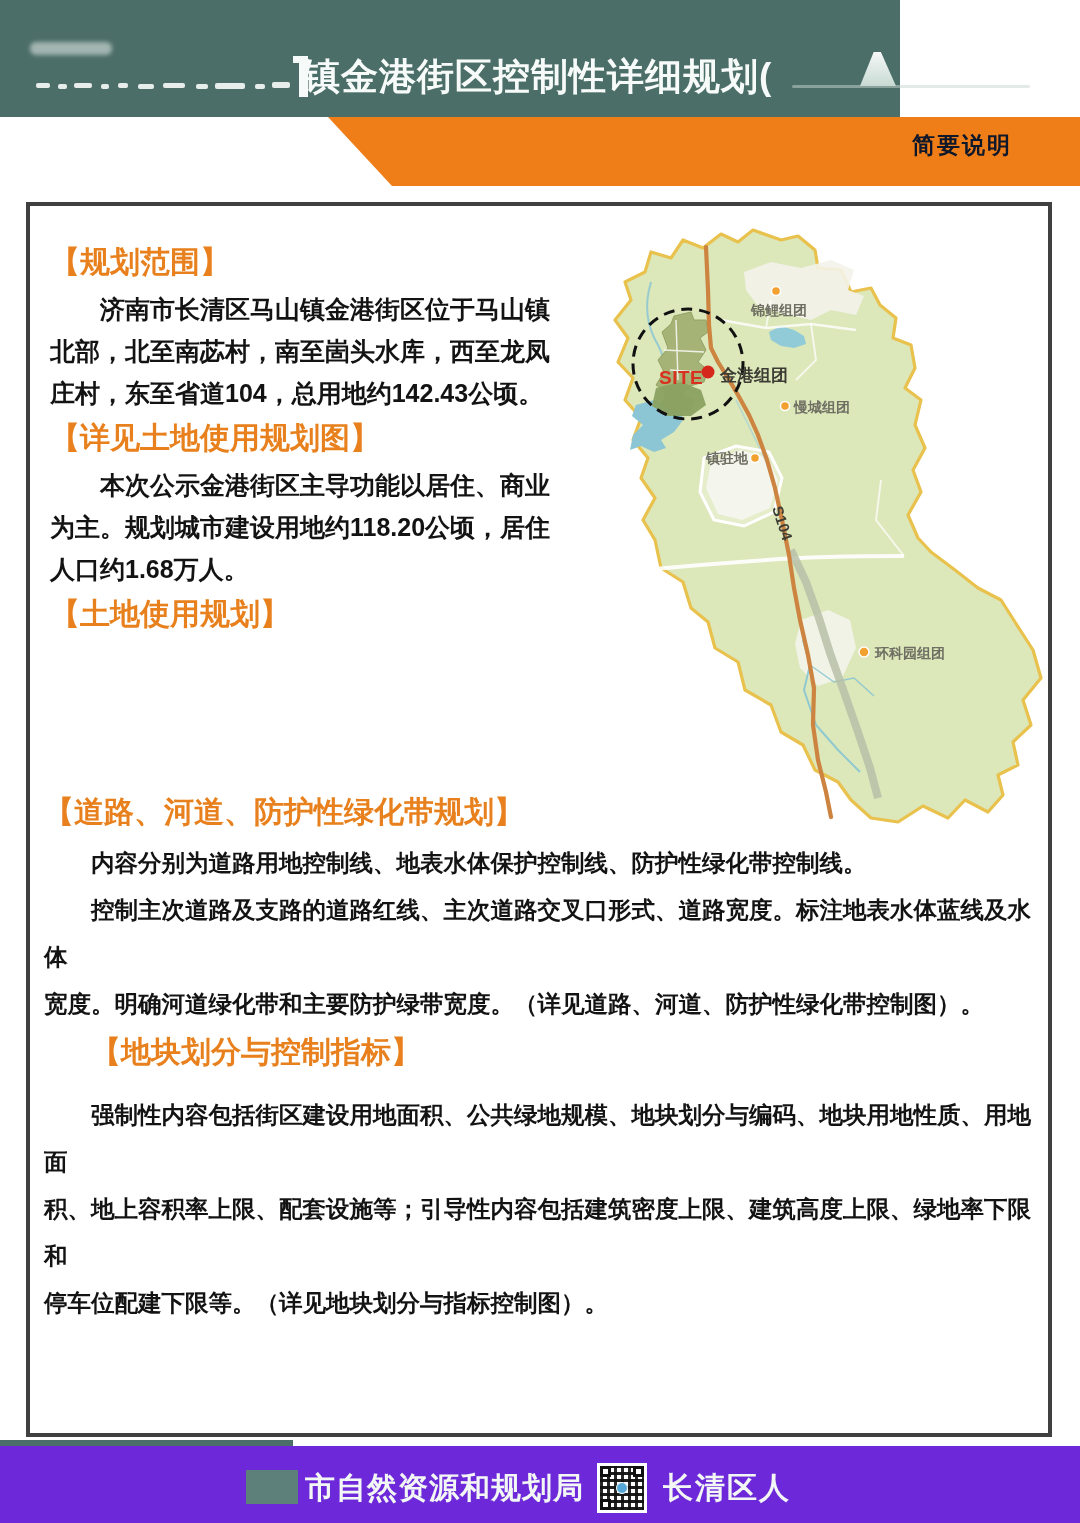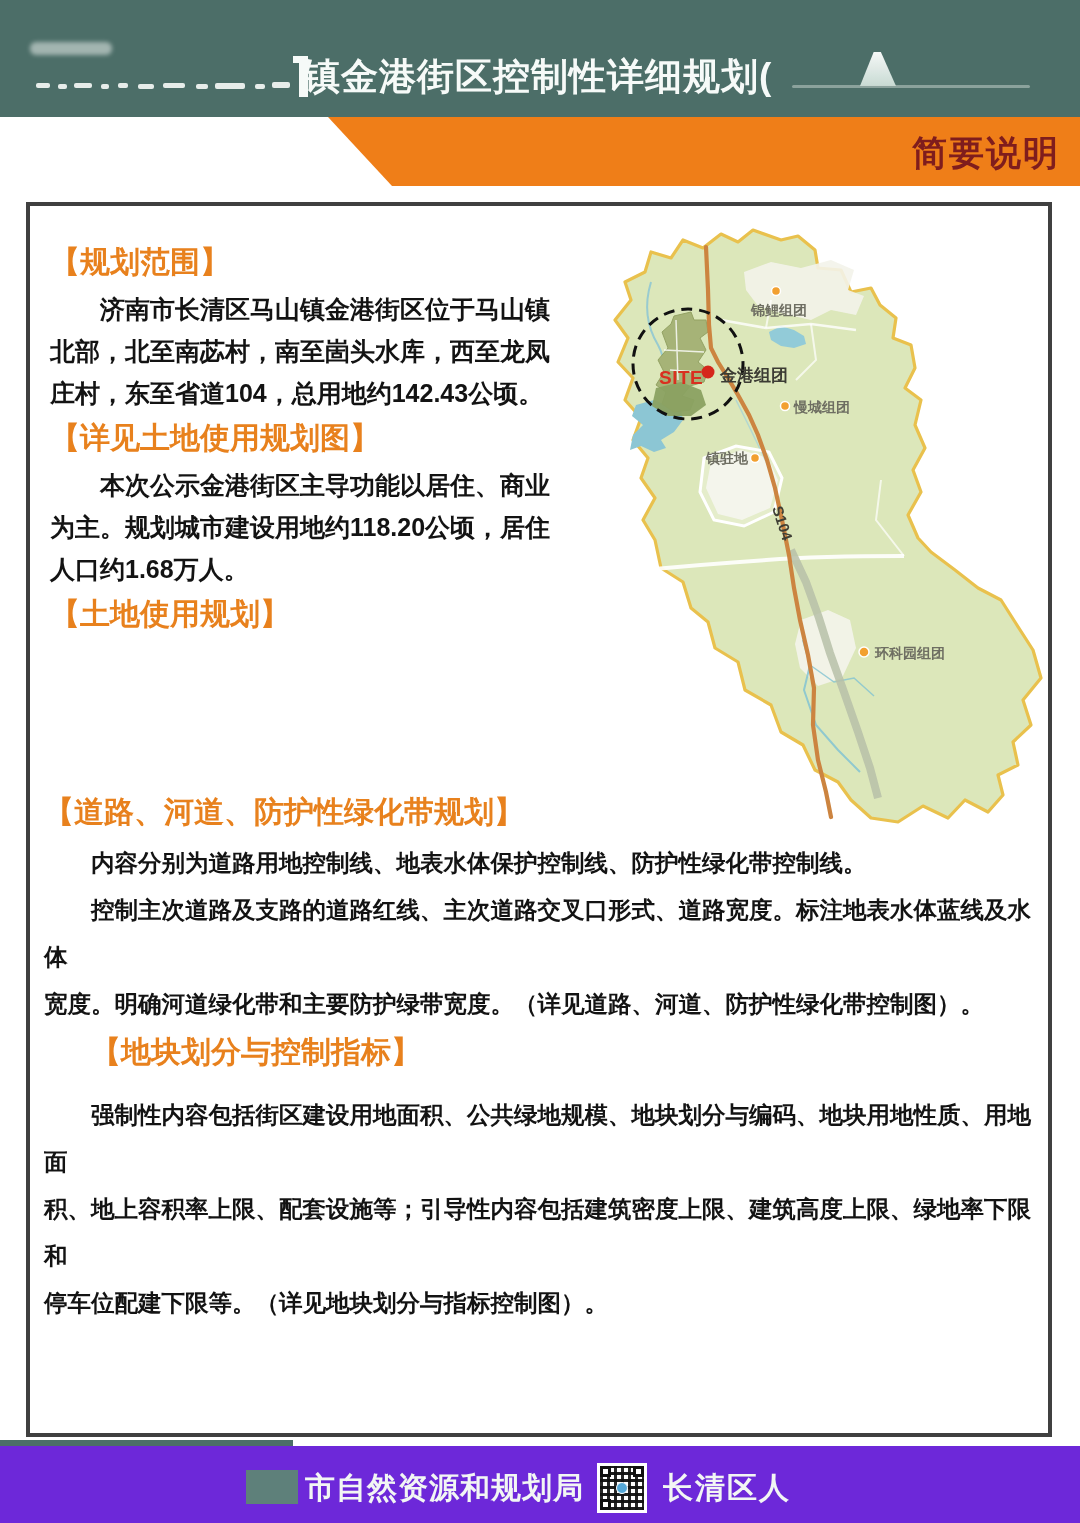--- a/index.html
+++ b/index.html
@@ -1,21 +1,21 @@
 <!DOCTYPE html>
 <html><head>
 <meta charset="utf-8">
 <style>
   html,body { margin:0; padding:0; background:#ffffff; }
   .page {
     position:relative; width:1080px; height:1523px; background:#ffffff;
     overflow:hidden; font-family:"Liberation Sans","DejaVu Sans",sans-serif;
   }
   
-  .header { position:absolute; left:0; top:0; width:1080px; height:117px; background:#4c6e68; }
+  .header { position:absolute; left:0; top:0; width:900px; height:117px; background:#4c6e68; }
   .title {
     position:absolute; left:303px; top:52px; font-size:37px; font-weight:700;
     color:#f6faf8; letter-spacing:1px; white-space:nowrap;
   }
   .erase-dash { position:absolute; background:#f4f7f5; border-radius:2px; opacity:.92; }
   .erase-blob-tl { position:absolute; left:30px; top:42px; width:82px; height:13px;
     background:#e9efec; opacity:.55; filter:blur(2px); border-radius:6px; }
   .erase-stub { position:absolute; left:299px; top:56px; width:9px; height:41px; background:#f6faf8; }
   .erase-stub-top { position:absolute; left:293px; top:56px; width:15px; height:7px; background:#f6faf8; }
   .erase-cone {
@@ -26,22 +26,22 @@
   }
   .erase-smudge { position:absolute; left:792px; top:85px; width:238px; height:3px;
     background:#c9d6d0; opacity:.5; border-radius:2px; }
   
   .band { position:absolute; left:0; top:117px; width:1080px; height:69px; background:#ef7e18; }
   .band-cut {
     position:absolute; left:0; top:0; width:400px; height:69px; background:#ffffff;
     clip-path:polygon(0 0, 328px 0, 392px 100%, 0 100%);
   }
   .band-label {
-    position:absolute; left:912px; top:13px; font-size:35px; font-weight:700;
-    color:#7f1d1d; letter-spacing:2px;
+    position:absolute; left:912px; top:13px; font-size:23px; font-weight:700;
+    color:#0f172a; letter-spacing:2px;
   }
   
   .content-box {
     position:absolute; left:26px; top:202px; width:1018px; height:1227px;
     background:#ffffff; border:4px solid #404040; overflow:hidden;
   }
   .sec-h { color:#e8811d; font-size:30px; font-weight:700; line-height:32px; margin:0; white-space:nowrap; }
   .sec-p {
     margin:0; color:#131313; font-weight:700; white-space:pre-line;
     font-size:25px; line-height:42px;

